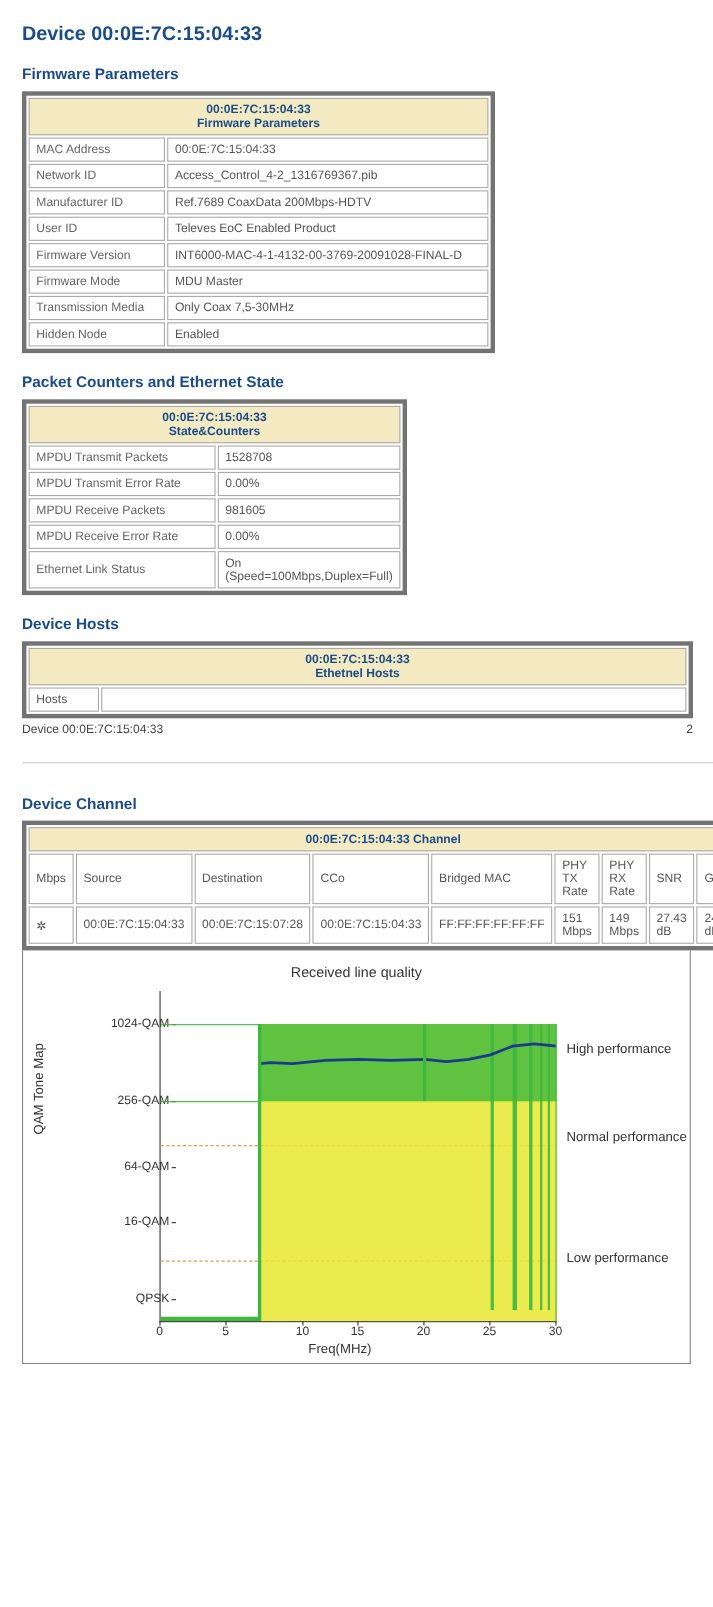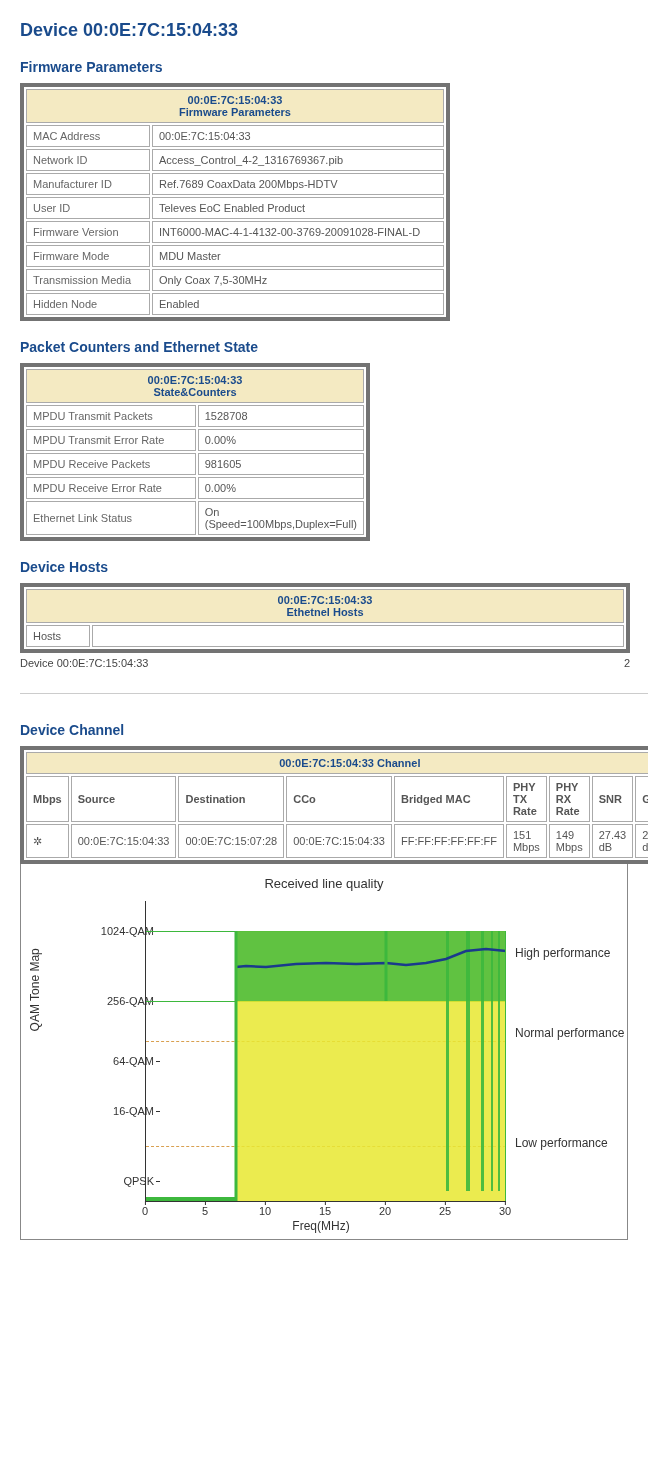--- a/index.html
+++ b/index.html
@@ -67,21 +67,21 @@
     .foot-row .pgnum { float: right; }
     hr.divider {
       border: none;
       border-top: 1px solid #ccc;
       margin: 20px 0 28px 0;
       width: 100%;
     }
     .channel-table { width: 610px; }
     .channel-table th {
       background: #fff;
-      font-weight: bold;
+      font-weight: normal;
       font-size: 10px;
       color: #555;
       vertical-align: middle;
     }
     .channel-table td {
       font-size: 10px;
       color: #666;
     }
     .state-icon {
       color: #2a9d3a;
@@ -155,21 +155,21 @@
       content: "";
       position: absolute;
       left: 50%;
       top: -4px;
       width: 1px;
       height: 4px;
       background: #333;
     }
     .x-axis-label {
       position: absolute;
-      left: 96px;
+      left: 84px;
       width: 360px;
       text-align: center;
       bottom: -2px;
       font-size: 12px;
       color: #333;
       margin-top: 40px;
     }
     .fill-yellow {
       position: absolute;
       left: 90px;
@@ -394,21 +394,21 @@
         <line x1="90" y1="30" x2="90" y2="300" stroke="#3db83d" stroke-width="3"></line>
 
         <line x1="360" y1="30" x2="360" y2="300" stroke="#3db83d" stroke-width="2"></line>
 
         <line x1="240" y1="30" x2="240" y2="100" stroke="#3db83d" stroke-width="3"></line>
       </svg>
     </div>
 
     <div class="xtick" style="left:100px">0</div>
     <div class="xtick" style="left:160px">5</div>
-    <div class="xtick" style="left:220px">10</div>
+    <div class="xtick" style="left:230px">10</div>
     <div class="xtick" style="left:280px">15</div>
     <div class="xtick" style="left:340px">20</div>
     <div class="xtick" style="left:400px">25</div>
     <div class="xtick" style="left:460px">30</div>
 
     <div class="x-axis-label">Freq(MHz)</div>
   </div>
 </div>
 
 </body></html>

